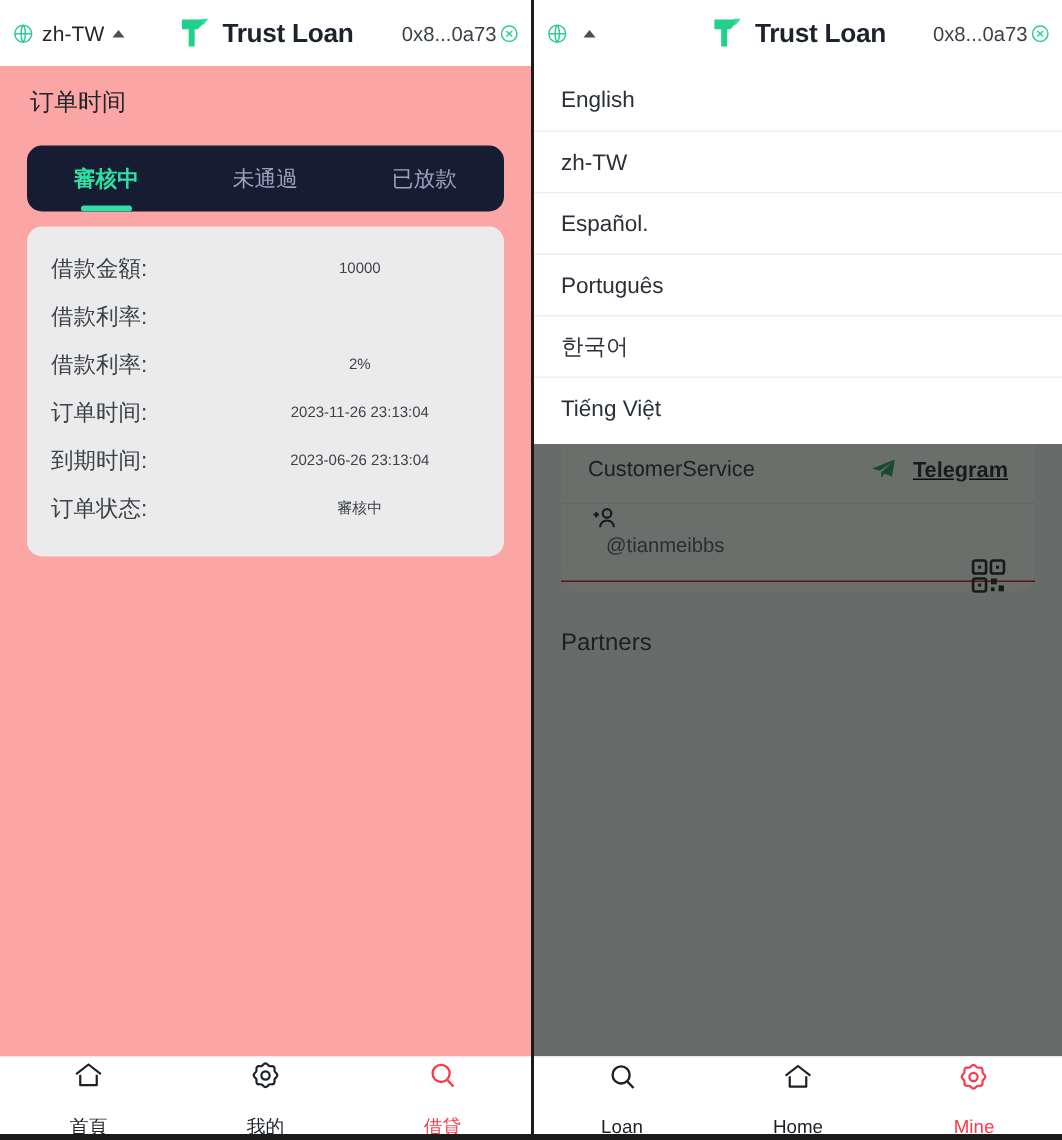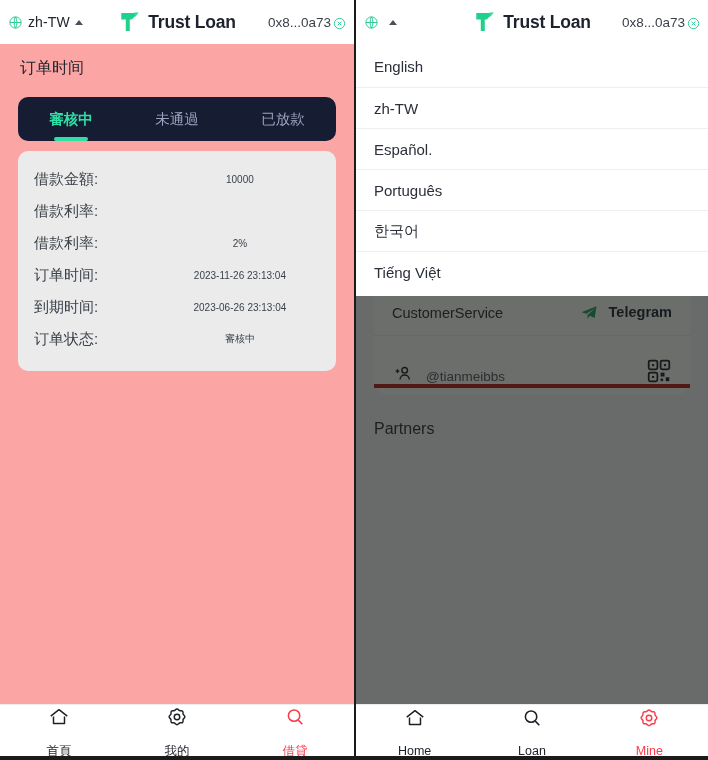--- a/index.html
+++ b/index.html
@@ -72,24 +72,24 @@
       background: linear-gradient(115deg, transparent 35%, #3ddc8b 44%, transparent 52%), linear-gradient(62deg, transparent 40%, #8d9aa0 48%, transparent 55%); opacity:.8; }
   .promo-text { position: absolute; left: 16px; top: 7px; z-index: 3; }
   .promo-l1 { font-size: 12.5px; font-weight: bold; font-style: italic; color: #2fbf7a; letter-spacing: .4px; }
   .promo-l2 { font-size: 9.5px; font-weight: bold; font-style: italic; color: #e4e9e6; letter-spacing: .3px; margin-top: 3px; line-height: 13px; }
   .promo-box { position:absolute; left: 12px; top: 22px; width: 148px; height: 34px; border: 1px solid #2d7f58; z-index: 2; }
   .promo-coin { position:absolute; left: 152px; top: 22px; width: 22px; height: 22px; border-radius: 50%; background: #eab308; z-index: 4; display:flex; align-items:center; justify-content:center; }
 
   .cs-card { margin: 22px 18px 0 18px; background: #fbfbfb; border-radius: 12px; padding: 4px 0 6px 0; }
   .cs-head { height: 46px; display: flex; align-items: center; padding: 0 18px; border-bottom: 1px solid #ecedef; }
   .cs-title { font-size: 14.5px; color: #2b3038; }
-  .cs-right { margin-left: auto; display: flex; align-items: flex-start; gap: 9px; }
+  .cs-right { margin-left: auto; display: flex; align-items: flex-end; gap: 9px; text-decoration: underline; }
   .tg-plane { width: 22px; height: 18px; display:block; }
   .tg-name { font-size: 14.5px; font-weight: bold; color: #1d232e; }
-  .cs-row { height: 52px; display: flex; align-items: flex-end; padding: 0 18px; border-bottom: 4px solid #b91c1c; }
+  .cs-row { height: 52px; display: flex; align-items: flex-start; padding: 0 18px; border-bottom: 1px solid #b91c1c; flex-direction: column; }
   .adduser { width: 22px; height: 20px; display:block; }
   .cs-handle { font-size: 13.5px; color: #50565e; margin-left: 12px; }
   .qr { margin-left: auto; width: 26px; height: 26px; display:block; }
 
   .partners { margin: 26px 18px 0 18px; font-size: 16px; color: #2b3038; }
 
   
   .scrim { position: absolute; left: 0; right: 0; top: 44px; bottom: 56px; background: rgba(20,22,20,.62); z-index: 30; }
   .lang-menu {
     position: absolute; left: 0; right: 0; top: 44px; z-index: 35;
@@ -336,36 +336,36 @@
       <div class="lang-item">zh-TW</div>
       <div class="lang-item">Español.</div>
       <div class="lang-item">Português</div>
       <div class="lang-item">한국어</div>
       <div class="lang-item">Tiếng Việt</div>
     </div>
 
     <div class="bottom-nav">
       <div class="nav-item">
         <span class="nav-icon">
+          <svg viewBox="0 0 24 24" width="22" height="22" fill="none" stroke="#1c2128" stroke-width="1.7">
+            <circle cx="11" cy="10.5" r="6.2"></circle>
+              <path d="M15.6 15.4 L20 20"></path>
+          </svg>
+        </span>
+        <span class="nav-label">Loan</span>
+      </div>
+      <div class="nav-item">
+        <span class="nav-icon">
           <svg viewBox="0 0 24 24" width="22" height="22" fill="none" stroke="#1c2128" stroke-width="1.6" stroke-linejoin="round">
             <path d="M3 11 L12 4 L21 11"></path>
               <path d="M6 11.5 V19 H18 V11.5"></path>
           </svg>
         </span>
         <span class="nav-label">Home</span>
       </div>
-      <div class="nav-item">
-        <span class="nav-icon">
-          <svg viewBox="0 0 24 24" width="22" height="22" fill="none" stroke="#1c2128" stroke-width="1.7">
-            <circle cx="11" cy="10.5" r="6.2"></circle>
-              <path d="M15.6 15.4 L20 20"></path>
-          </svg>
-        </span>
-        <span class="nav-label">Loan</span>
-      </div>
       <div class="nav-item active">
         <span class="nav-icon">
           <svg viewBox="0 0 24 24" width="22" height="22" fill="none" stroke="#fb3a4a" stroke-width="1.6">
             <path d="M12 3.2c1.4 0 1.7 1.4 2.8 1.9 1.1.5 2.3-.4 3.3.6s.1 2.2.6 3.3c.5 1.1 1.9 1.4 1.9 2.8s-1.4 1.7-1.9 2.8c-.5 1.1.4 2.3-.6 3.3s-2.2.1-3.3.6c-1.1.5-1.4 1.9-2.8 1.9s-1.7-1.4-2.8-1.9c-1.1-.5-2.3.4-3.3-.6s-.1-2.2-.6-3.3c-.5-1.1-1.9-1.4-1.9-2.8s1.4-1.7 1.9-2.8c.5-1.1-.4-2.3.6-3.3s2.2-.1 3.3-.6c1.1-.5 1.4-1.9 2.8-1.9z"></path>
             <circle cx="12" cy="12" r="3"></circle>
           </svg>
         </span>
         <span class="nav-label">Mine</span>
       </div>
     </div>

